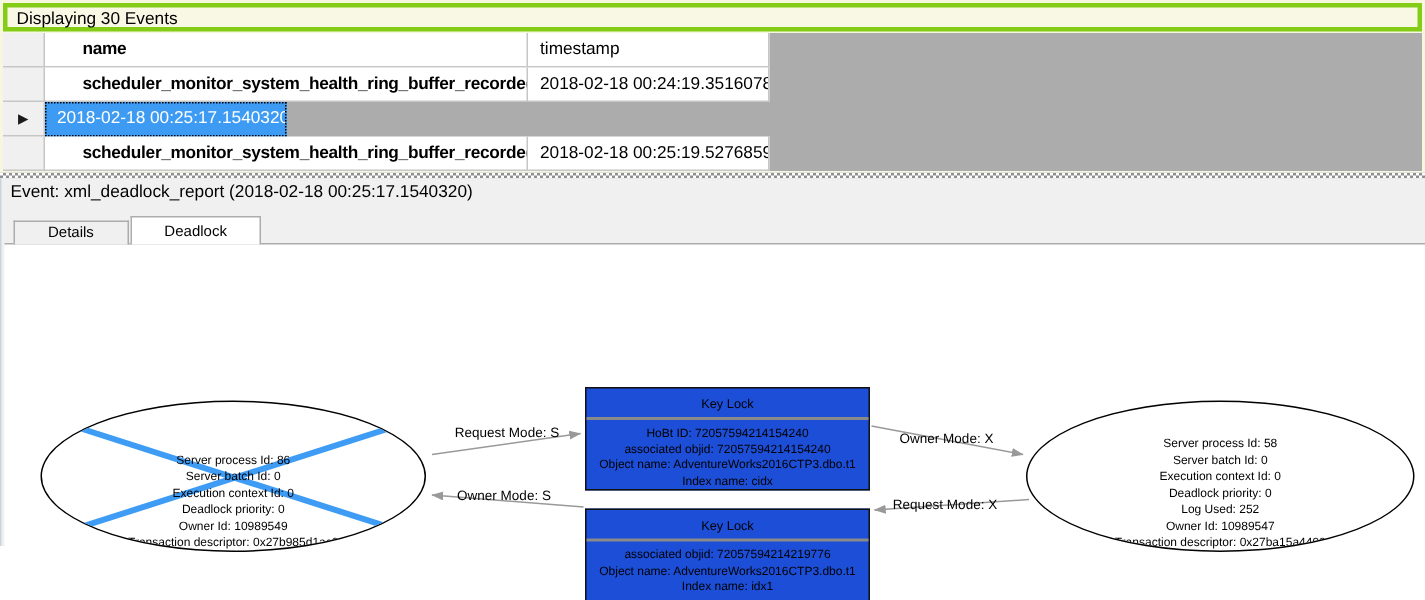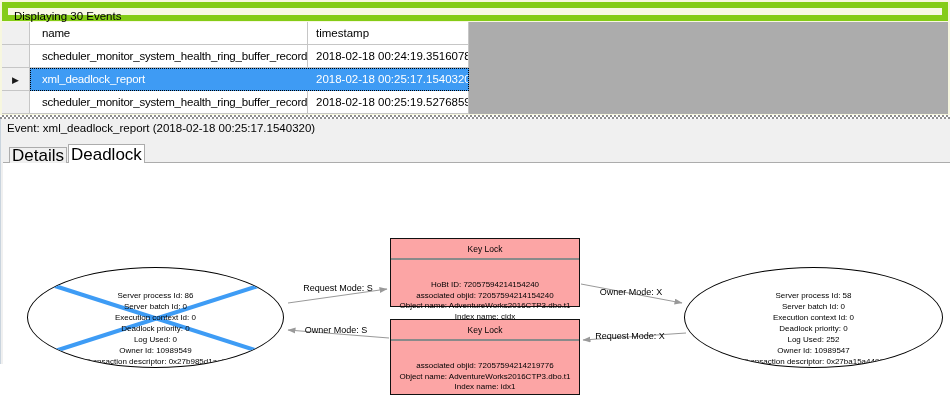--- a/index.html
+++ b/index.html
@@ -2,65 +2,65 @@
 <html><head>
 <meta charset="utf-8">
 <style>
   * { margin:0; padding:0; box-sizing:border-box; }
   body { font-family:"Liberation Sans", sans-serif; background:#fff; }
   .screen { position:relative; width:950px; height:400px; overflow:hidden; background:#fff; }
 
   
   .top-region { position:absolute; left:0; top:0; width:950px; height:115px; background:#f7f7df; }
   .title-bar { position:absolute; left:2px; top:2px; width:946px; height:19px; background:#f8f8e4;
-               border:6px solid #84cc16; font-size:11.5px; line-height:17px; padding-left:6px; color:#000; }
+               border:3px solid #84cc16; font-size:11.5px; line-height:17px; padding-left:6px; color:#000; }
   .grid { position:absolute; left:2px; top:22px; width:946px; height:92px; background:#acacac; overflow:hidden; }
   .grow { display:flex; height:23px; }
   .cell { background:#fff; border-right:1px solid #c6c6c6; border-bottom:1px solid #c6c6c6;
           font-size:11.5px; line-height:22px; white-space:nowrap; overflow:hidden; color:#000; }
   .cell.sel { width:28px; background:#f0f0f0; text-align:center; flex:none; }
-  .cell.name { width:278px; padding-left:12px; flex:none; letter-spacing:-0.2px; }
+  .cell.name { width:322px; padding-left:25px; flex:none; letter-spacing:-0.2px;font-weight:bold; }
   .cell.ts { width:161px; padding-left:8px; flex:none; }
   .rowmain { display:flex; flex:none; }
   .grow.selected .rowmain { outline:1px dotted #000; outline-offset:-1px; }
   .grow.selected .cell.name, .grow.selected .cell.ts { background:#3e9bf4; color:#fff; border-right-color:#3e9bf4; border-bottom-color:#3e9bf4; }
   .sel-arrow { color:#1a1a1a; font-size:9px; line-height:22px; }
 
   
   .splitter { position:absolute; left:0; top:115px; width:950px; height:4px;
               background:repeating-conic-gradient(#8f8f8f 0% 25%, #ffffff 0% 50%) 0 0/4px 4px; }
 
   
   .lower-pane { position:absolute; left:0; top:119px; width:950px; height:245px; background:#f0f0f0;
                 border-left:1px solid #c9d4de; }
   .event-bar { position:absolute; left:6px; top:3px; font-size:11.5px; color:#000; white-space:nowrap; }
 
   .tabstrip { position:absolute; left:8px; top:24px; height:20px; display:flex; align-items:flex-end; z-index:3; }
-  .tab { border:1px solid #acacac; border-bottom:none; font-size:17px; padding:0 2px; cursor:default; }
+  .tab { border:1px solid #acacac; border-bottom:none; font-size:10px; padding:0 22px; cursor:default; }
   .tab.inactive { height:16px; line-height:16px; background:#f0f0f0; color:#000; }
   .tab.active { height:19px; line-height:19px; background:#fff; color:#000; margin-left:1px; position:relative; z-index:4; }
 
   .content { position:absolute; left:2px; top:43px; width:948px; height:238px; background:#fff;
              border-top:1px solid #acacac; z-index:2; }
 
   
   .graph { position:absolute; left:0; top:0; width:948px; height:237px; }
   .proc { position:absolute; border:1px solid #000; border-radius:50%; background:#fff; overflow:hidden;
           display:flex; align-items:flex-end; justify-content:center; text-align:center; }
   .proc .lines { position:relative; z-index:2; font-size:8px; line-height:11px; color:#000; white-space:nowrap; }
   .proc svg.cross { position:absolute; left:0; top:0; z-index:1; }
   .proc.victim-node { left:24px; top:104px; width:257px; height:101px; }
   .proc.other-node  { left:681px; top:104px; width:259px; height:101px; }
 
-  .lock { position:absolute; left:387px; width:190px; background:#fca5a5; border:1px solid #111; }
+  .lock { position:absolute; left:387px; width:190px; background:#1d4ed8; border:1px solid #111;margin-top:20px; }
   .lock.top-lock { top:75px; height:69px; }
   .lock.bottom-lock { top:156px; height:76px; }
   .lock .ltitle { height:21px; line-height:21px; text-align:center; font-size:8.5px; color:#000;
                   border-bottom:2px solid #8a8a8a; }
-  .lock .lbody { padding-top:20px; font-size:8px; line-height:10.5px; text-align:center; color:#000; white-space:nowrap; }
+  .lock .lbody { padding-top:4px; font-size:8px; line-height:10.5px; text-align:center; color:#000; white-space:nowrap; }
 
   .edges-svg { position:absolute; left:0; top:0; }
   .edge-label { position:absolute; transform:translateX(-50%); font-size:9px; color:#000; white-space:nowrap; }
 </style>
 </head>
 <body>
 
 <div class="screen">
 
   <div class="top-region">
@@ -82,21 +82,20 @@
           <div class="cell name">scheduler_monitor_system_health_ring_buffer_recorded</div>
           <div class="cell ts">2018-02-18 00:24:19.3516078</div>
         </div>
       </div>
 
       <div class="grow selected">
         <div class="cell sel">
           <span class="sel-arrow">▶</span>
         </div>
         <div class="rowmain">
-          <div class="cell name">xml_deadlock_report</div>
           <div class="cell ts">2018-02-18 00:25:17.1540320</div>
         </div>
       </div>
 
       <div class="grow">
         <div class="cell sel"></div>
         <div class="rowmain">
           <div class="cell name">scheduler_monitor_system_health_ring_buffer_recorded</div>
           <div class="cell ts">2018-02-18 00:25:19.5276859</div>
         </div>
@@ -132,21 +131,20 @@
         <div class="proc victim-node">
           <svg class="cross" width="257" height="101">
             <line x1="2" y1="10" x2="255" y2="91" stroke="#3e9cf5" stroke-width="4"></line>
             <line x1="255" y1="10" x2="2" y2="91" stroke="#3e9cf5" stroke-width="4"></line>
           </svg>
           <div class="lines">
             <div>Server process Id: 86</div>
             <div>Server batch Id: 0</div>
             <div>Execution context Id: 0</div>
             <div>Deadlock priority: 0</div>
-            <div>Log Used: 0</div>
             <div>Owner Id: 10989549</div>
             <div>Transaction descriptor: 0x27b985d1ac0</div>
           </div>
         </div>
 
         <div class="proc other-node">
           <div class="lines">
             <div>Server process Id: 58</div>
             <div>Server batch Id: 0</div>
             <div>Execution context Id: 0</div>

